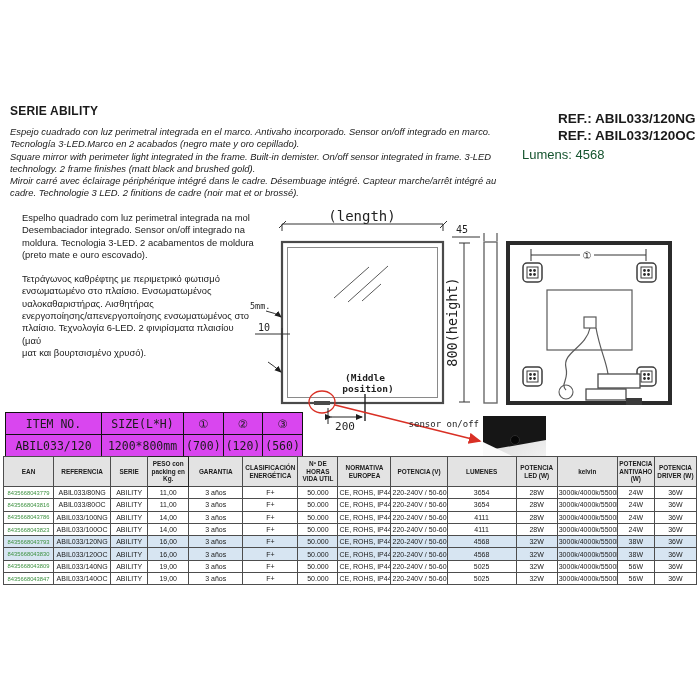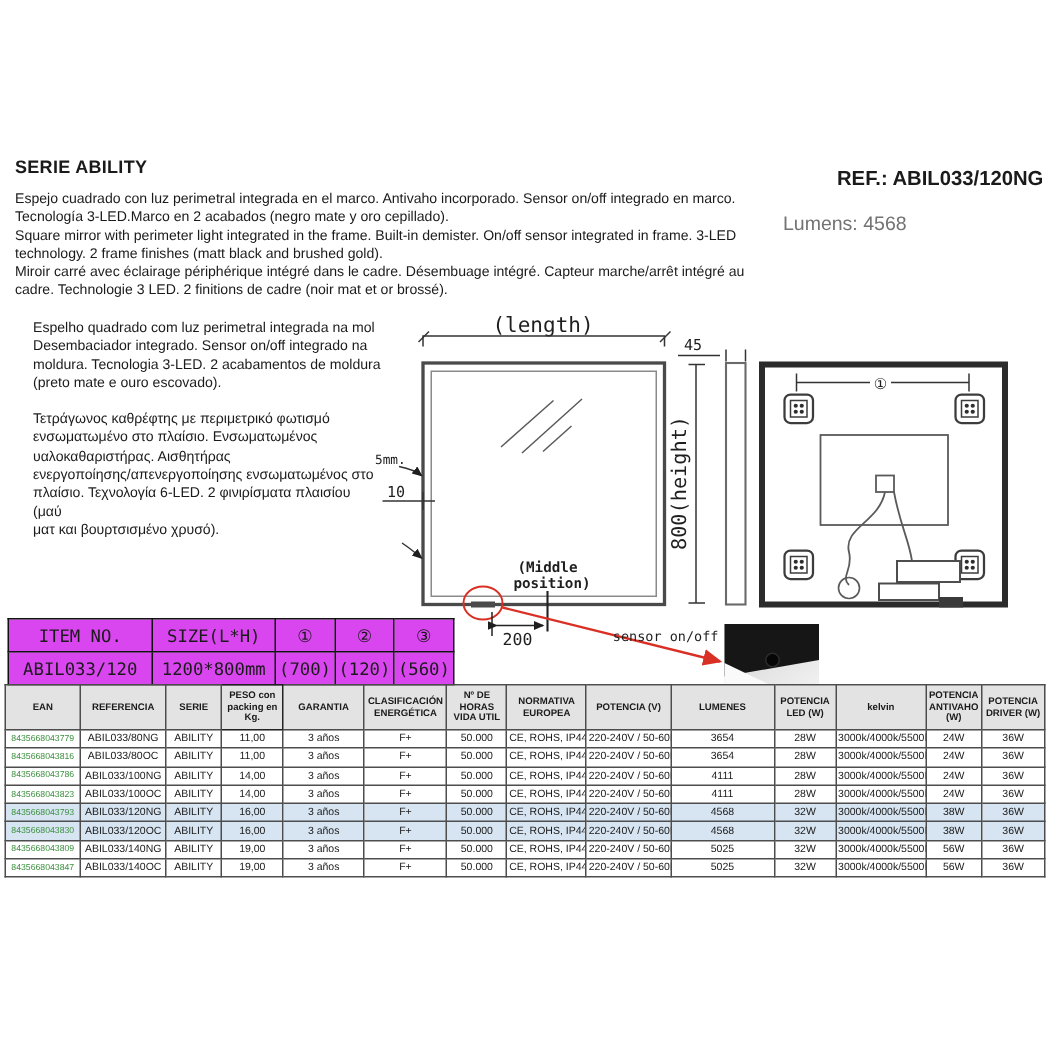--- a/index.html
+++ b/index.html
@@ -1,27 +1,27 @@
 <!DOCTYPE html>
 <html><head>
 <meta charset="utf-8">
 <style>
   * { margin:0; padding:0; box-sizing:border-box; }
   html,body { width:700px; height:700px; background:#fff; font-family:"Liberation Sans", sans-serif; color:#1a1a1a; overflow:hidden; }
   #page { position:relative; width:700px; height:700px; background:#fff; }
 
   .title { position:absolute; left:10px; top:104px; font-size:12px; font-weight:bold; letter-spacing:.2px; }
 
-  .desc-wide { position:absolute; left:10px; top:126px; width:514px; font-size:9.4px; line-height:12.3px; white-space:pre-line; }
+  .desc-wide { position:absolute; left:10px; top:126px; width:514px; font-size:9.4px; line-height:12.3px; white-space:pre-line;font-style:italic; }
   .desc-narrow { position:absolute; left:10px; top:200px; width:256px; font-size:9.4px; line-height:12.3px; white-space:pre-line; }
   .desc-narrow p { margin:12px; white-space:pre-line; }
 
   .ref-block { position:absolute; left:522px; top:110px; }
   .ref-line { font-size:13.5px; font-weight:bold; line-height:17px;padding-left:36px; }
-  .lumens-line { font-size:13px; color:#737373; margin-top:14px; }
+  .lumens-line { font-size:13px; color:#14532d; margin-top:3px; }
 
   svg text { font-family:"DejaVu Sans Mono", monospace; fill:#1f1f1f; }
 
   
   .item-table { position:absolute; left:5px; top:412px; border-collapse:collapse; font-family:"DejaVu Sans Mono", monospace; }
   .item-table td, .item-table th { border:1.6px solid #111; text-align:center; font-weight:normal; font-size:11.5px; height:22px; padding:0 2px; background:#d946ef; }
 
   
   .spec-table { position:absolute; left:3px; top:456px; border-collapse:collapse; table-layout:fixed; width:694px; }
   .spec-table th { background:#e3e3e3; border:1px solid #4d4d4d; font-size:6.4px; font-weight:bold; text-align:center; vertical-align:middle; height:30px; padding:1px; line-height:7.6px; }
@@ -51,20 +51,21 @@
 moldura. Tecnologia 3-LED. 2 acabamentos de moldura
 (preto mate e ouro escovado).</p><p>Τετράγωνος καθρέφτης με περιμετρικό φωτισμό
 ενσωματωμένο στο πλαίσιο. Ενσωματωμένος
 υαλοκαθαριστήρας. Αισθητήρας
 ενεργοποίησης/απενεργοποίησης ενσωματωμένος στο
 πλαίσιο. Τεχνολογία 6-LED. 2 φινιρίσματα πλαισίου (μαύ
 ματ και βουρτσισμένο χρυσό).</p></div>
 
   <div class="ref-block">
     <div class="ref-line">REF.: ABIL033/120NG</div>
+    <div class="ref-line">REF.: ABIL033/120OC</div>
     <div class="lumens-line">Lumens: 4568</div>
   </div>
 
   <svg class="layer" width="700" height="700" viewBox="0 0 700 700">
     <defs>
       <marker id="arr" markerWidth="8" markerHeight="8" refX="6" refY="3" orient="auto">
         <path d="M0,0 L7,3 L0,6 Z" fill="#1f1f1f"></path>
       </marker>
       <marker id="arrRed" markerWidth="9" markerHeight="9" refX="7" refY="3.5" orient="auto">
         <path d="M0,0 L8,3.5 L0,7 Z" fill="#d93025"></path>

